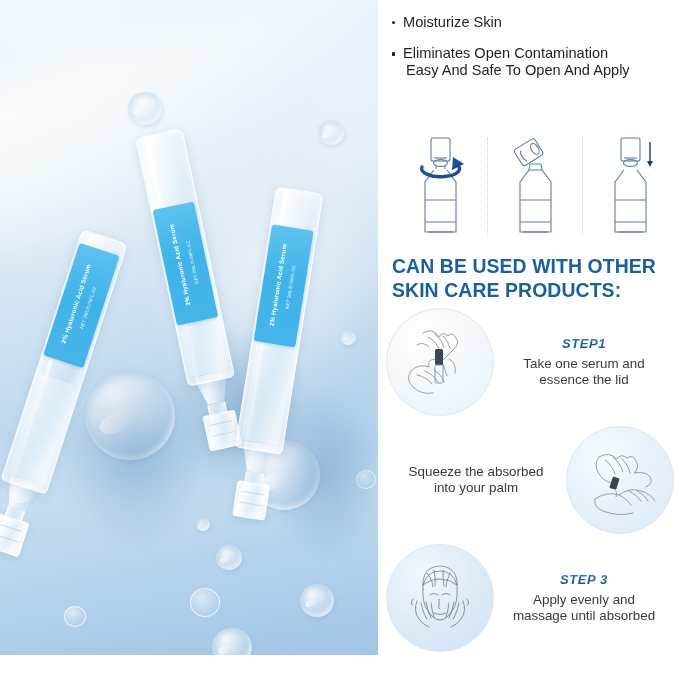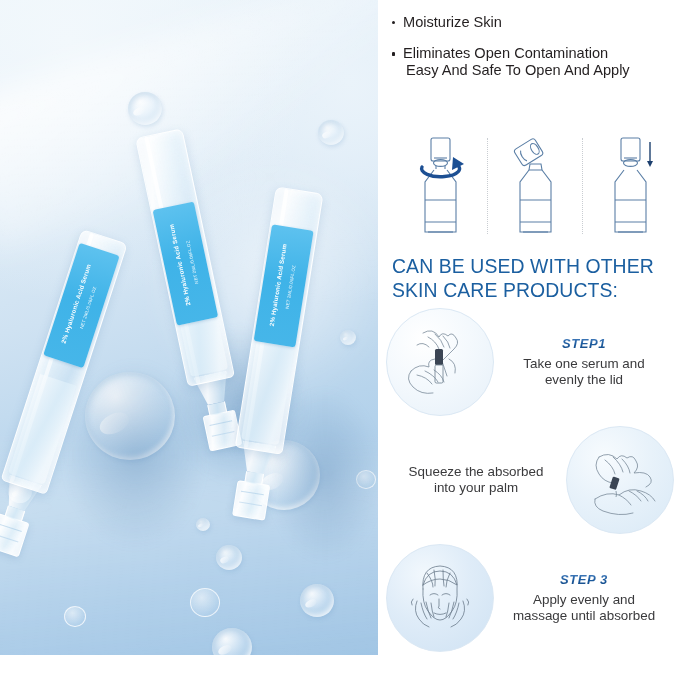--- a/index.html
+++ b/index.html
@@ -69,21 +69,21 @@
   .bl .dot{position:absolute;left:0;top:.48em;width:3.4px;height:3.4px;border-radius:50%;background:#231f20;}
   .bl .l2{display:block;padding-left:3px;}
 
   
   .strip{position:absolute;left:20px;top:134px;width:262px;height:104px;}
   .strip .cell{position:absolute;top:0;width:84px;height:104px;}
   .strip .divider{position:absolute;top:4px;width:0;height:96px;border-left:1px dotted #c9cdd2;}
 
   
   .heading{position:absolute;left:14px;top:254px;width:282px;color:#1b5fa0;
-    font-size:19.4px;font-weight:normal;line-height:1.24;letter-spacing:.1px;}
+    font-size:19.4px;font-weight:bold;line-height:1.24;letter-spacing:.1px;}
   .heading .hl2{display:block;}
 
   
   .step{position:absolute;left:8px;width:288px;height:112px;display:flex;align-items:center;}
   .step.s1{top:306px;}
   .step.s2{top:424px;}
   .step.s3{top:542px;}
   .step.rev{flex-direction:row-reverse;}
   .circ{width:106px;height:106px;border-radius:50%;flex:0 0 106px;position:relative;overflow:hidden;
     border:1px solid #dbe8f4;}
@@ -260,21 +260,21 @@
             <path d="M62 50 q8 4 6 14"></path>
           </g>
           <rect x="48" y="40" width="8" height="16" rx="1.5" fill="#3b4554"></rect>
           <rect x="48" y="56" width="8" height="18" rx="1.5" fill="none" stroke="#7a8a99" stroke-width="0.9"></rect>
         </svg>
       </div>
       <div class="stxt">
         <div class="lab">STEP1</div>
         <div class="body">
           <span>Take one serum and</span>
-          <span>evenly the lid</span>
+          <span>essence the lid</span>
         </div>
       </div>
     </div>
 
     <div class="step s2 rev">
       <div class="circ mid">
         <svg width="106" height="106" viewBox="0 0 106 106">
           <g fill="none" stroke="#7a8a99" stroke-width="0.8" stroke-linecap="round">
             <path d="M32 30 q10 -6 18 2 q4 -6 10 -1 q6 -4 9 3 q4 6 -2 12 q12 -2 16 4 q4 6 -4 10"></path>
             <path d="M38 33 q8 6 10 14 M46 30 q8 7 10 15 M55 32 q7 7 8 14"></path>

